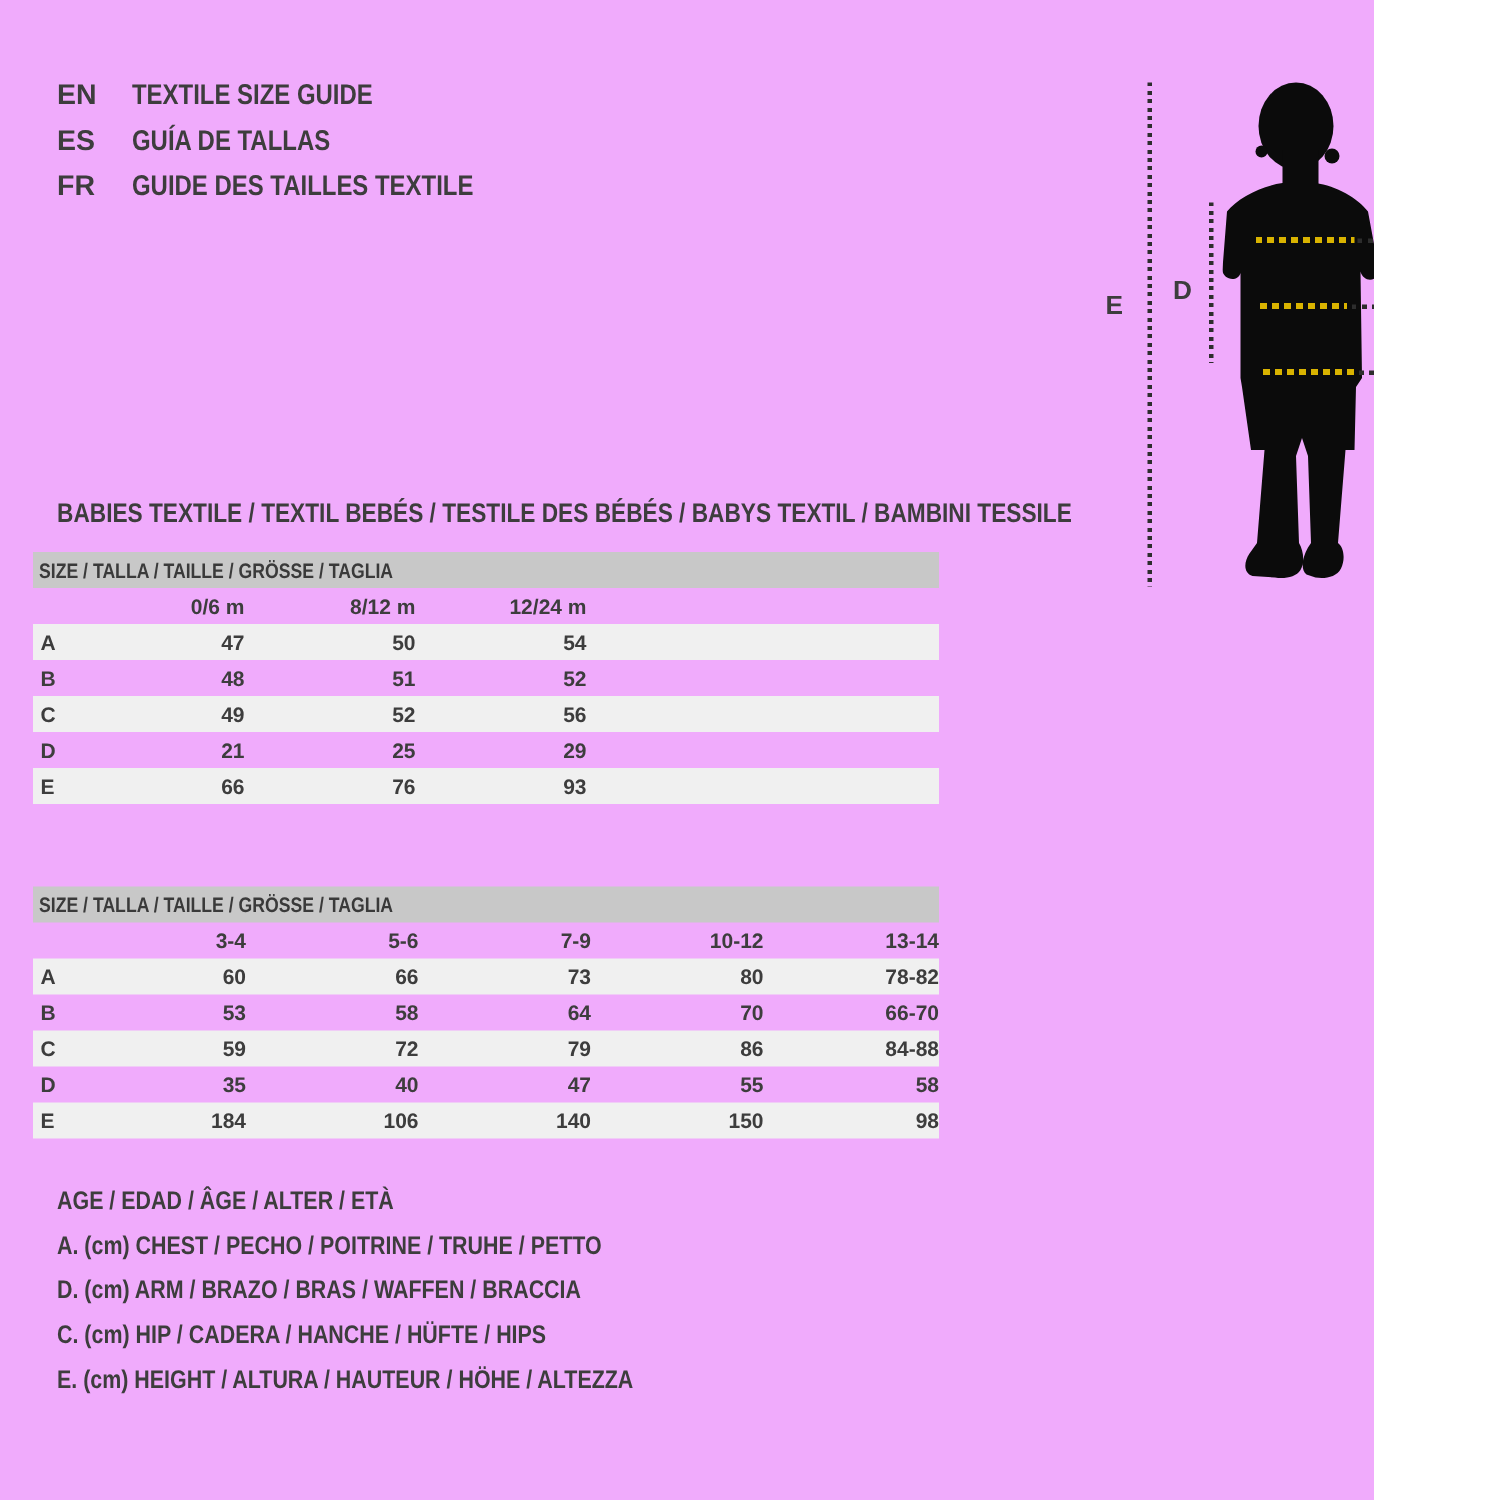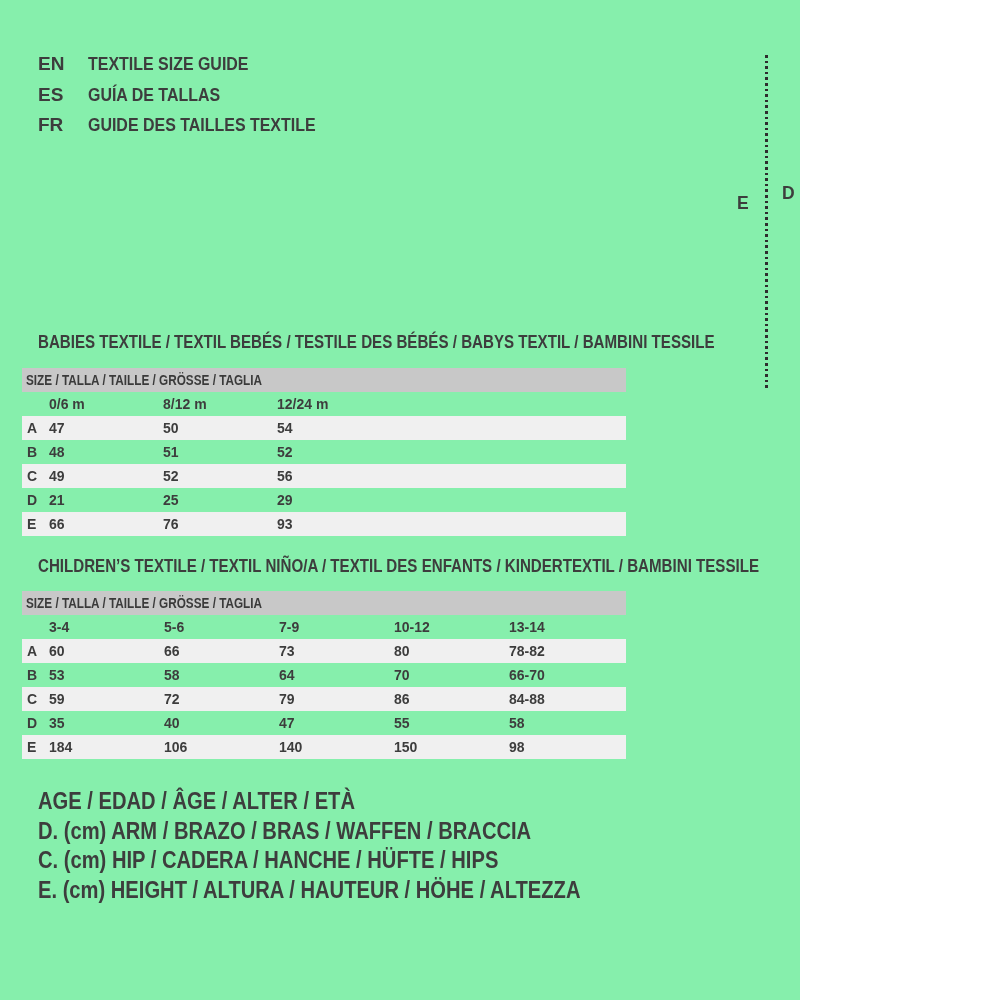--- a/index.html
+++ b/index.html
@@ -1,17 +1,17 @@
 <!DOCTYPE html>
 <html><head>
 <meta charset="utf-8">
 <style>
   html,body { margin:0; padding:0; background:#ffffff; }
   .canvas {
-    position:relative; width:800px; height:1000px; background:#86efac;
+    position:relative; width:916px; height:1000px; background:#f0abfc;
     font-family:"Liberation Sans","DejaVu Sans",sans-serif;
     color:#3d3d3d; overflow:hidden;
   }
   .cond { display:inline-block; transform:scaleX(0.84); transform-origin:0 50%; white-space:nowrap; }
 
   
   .lang-list { position:absolute; left:38px; top:49px; font-size:19px; font-weight:700; }
   .lang-row  { height:30.5px; line-height:30.5px; white-space:nowrap; }
   .lang-code { display:inline-block; width:50px; }
 
@@ -38,24 +38,24 @@
   .tbl { position:absolute; left:22px; width:604px; font-size:14px; font-weight:700; }
   .tbl-bar {
     height:24px; line-height:24px; background:#c8c8c8; color:#3a3a3a;
     padding-left:4px; white-space:nowrap;
   }
   .trow { display:grid; height:24px; line-height:24px; }
   .babies .trow   { grid-template-columns:27px 114px 114px 114px 1fr; }
   .children .trow { grid-template-columns:27px 115px 115px 115px 115px 1fr; }
   .trow.alt { background:#f0f0f0; }
   .csize { padding-left:5px; text-align:left; }
-  .cval  { text-align:left; }
-
-  
-  .legend { position:absolute; left:38px; top:786px; font-size:24px; font-weight:700; }
+  .cval  { text-align:right; }
+
+  
+  .legend { position:absolute; left:38px; top:786px; font-size:17px; font-weight:700; }
   .legend-line { height:29.7px; line-height:29.7px; white-space:nowrap; }
 </style>
 </head>
 <body>
 
 <div class="canvas" style="--yellow:#d9b300;">
 
   <div class="lang-list">
     <div class="lang-row">
       <span class="lang-code">EN</span><span class="cond">TEXTILE SIZE GUIDE</span>
@@ -157,23 +157,20 @@
       <span class="cval">29</span>
     </div>
     <div class="trow alt">
       <span class="csize">E</span>
       <span class="cval">66</span>
       <span class="cval">76</span>
       <span class="cval">93</span>
     </div>
   </div>
 
-  <div class="section-heading" style="top:556px;">
-    <span class="cond">CHILDREN’S TEXTILE / TEXTIL NIÑO/A / TEXTIL DES ENFANTS / KINDERTEXTIL / BAMBINI TESSILE</span>
-  </div>
 
   <div class="tbl children" style="top:591px;">
     <div class="tbl-bar">
       <span class="cond">SIZE / TALLA / TAILLE / GRÖSSE / TAGLIA</span>
     </div>
     <div class="trow">
       <span class="csize"></span>
       <span class="cval">3-4</span>
       <span class="cval">5-6</span>
       <span class="cval">7-9</span>
@@ -217,18 +214,19 @@
       <span class="cval">184</span>
       <span class="cval">106</span>
       <span class="cval">140</span>
       <span class="cval">150</span>
       <span class="cval">98</span>
     </div>
   </div>
 
   <div class="legend">
     <div class="legend-line"><span class="cond">AGE / EDAD / ÂGE / ALTER / ETÀ</span></div>
+    <div class="legend-line"><span class="cond">A. (cm) CHEST / PECHO / POITRINE / TRUHE / PETTO</span></div>
     <div class="legend-line"><span class="cond">D. (cm) ARM / BRAZO / BRAS / WAFFEN / BRACCIA</span></div>
     <div class="legend-line"><span class="cond">C. (cm) HIP / CADERA / HANCHE / HÜFTE / HIPS</span></div>
     <div class="legend-line"><span class="cond">E. (cm) HEIGHT / ALTURA / HAUTEUR / HÖHE / ALTEZZA</span></div>
   </div>
 
 </div>
 
 </body></html>

